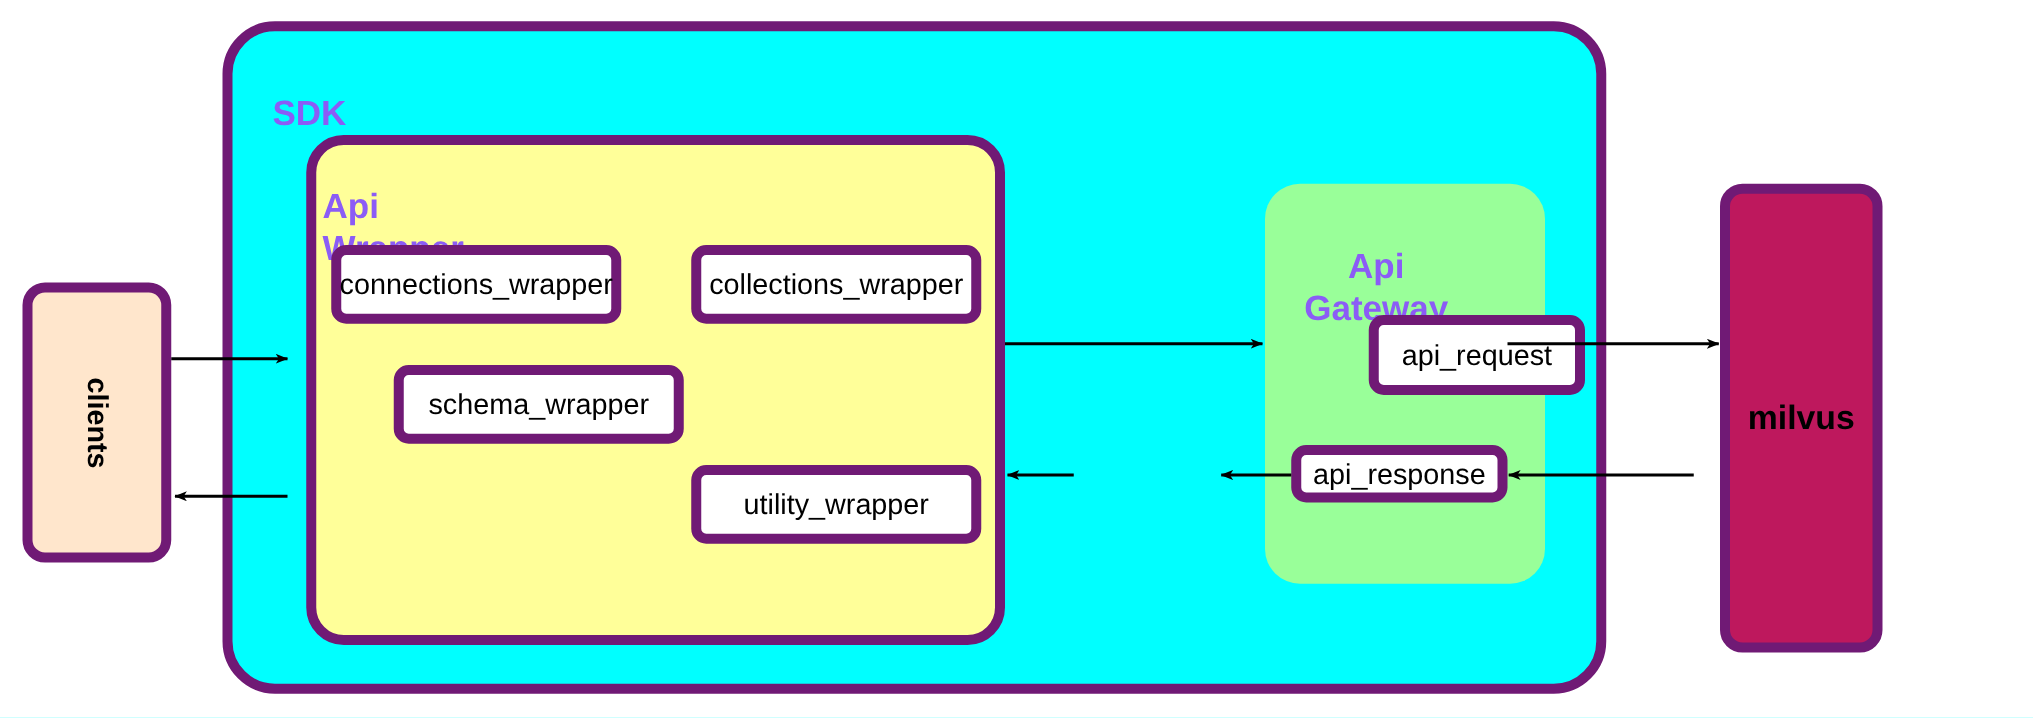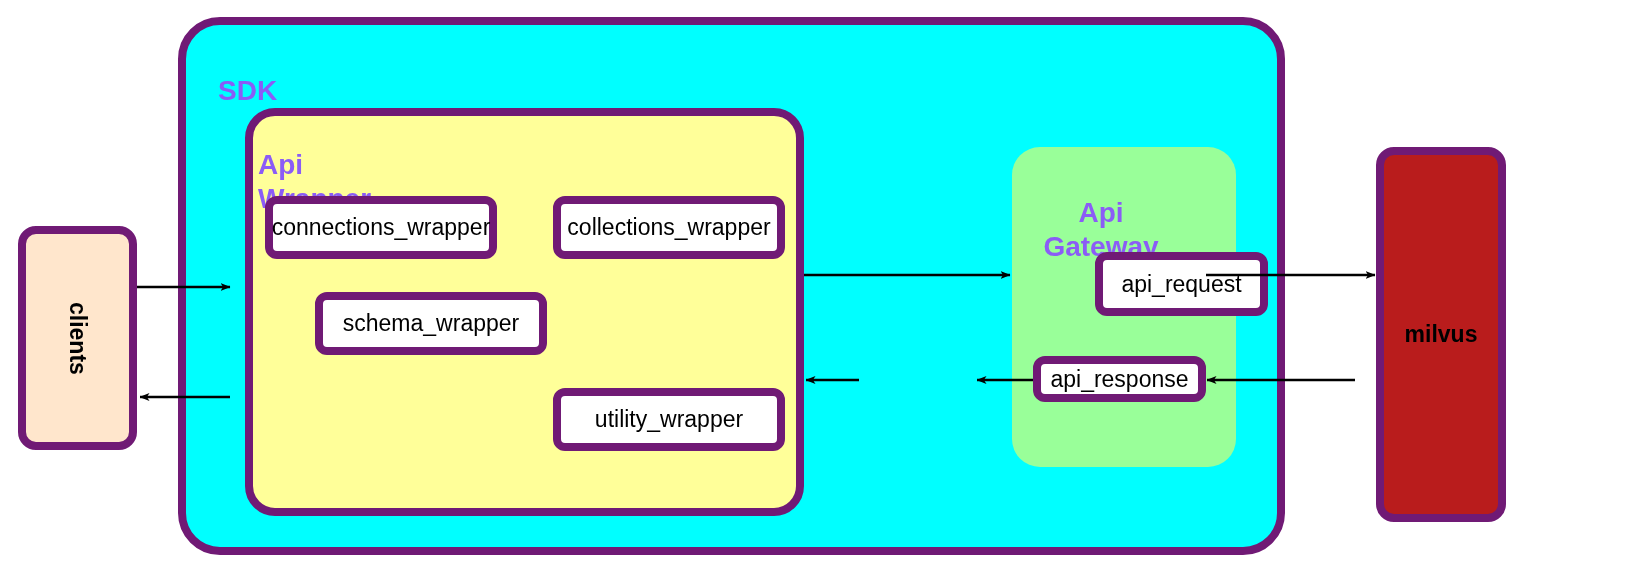--- a/index.html
+++ b/index.html
@@ -65,24 +65,24 @@
     border-radius: 18px;
   }
   .node-clients .vlabel {
     font-weight: bold;
     font-size: 23px;
     writing-mode: vertical-rl;
     text-orientation: mixed;
     white-space: nowrap;
   }
   .node-milvus {
-    background: #b91c1c;
+    background: #be185d;
     border-radius: 18px;
     font-weight: bold;
-    font-size: 23px;
+    font-size: 27px;
   }
 
   
   .arrow-svg {
     position: absolute;
     left: 0;
     top: 0;
     width: 1634px;
     height: 574px;
     overflow: visible;
@@ -123,21 +123,21 @@
   <div class="box node" style="left:553px; top:196px; width:232px; height:63px;">
     <span>collections_wrapper</span>
   </div>
 
   <div class="box node" style="left:281px; top:292px; width:232px; height:63px;margin-left:34px;">
     <span>schema_wrapper</span>
   </div>
 
 
 
-  <div class="box node" style="left:553px; top:388px; width:232px; height:63px;">
+  <div class="box node" style="left:553px; top:372px; width:232px; height:63px;">
     <span>utility_wrapper</span>
   </div>
 
 
   <div class="box node" style="left:1095px; top:252px; width:173px; height:64px;text-align:right;">
     <span>api_request</span>
   </div>
 
   <div class="box node" style="left:1033px; top:356px; width:173px; height:46px;text-align:center;">
     <span>api_response</span>

